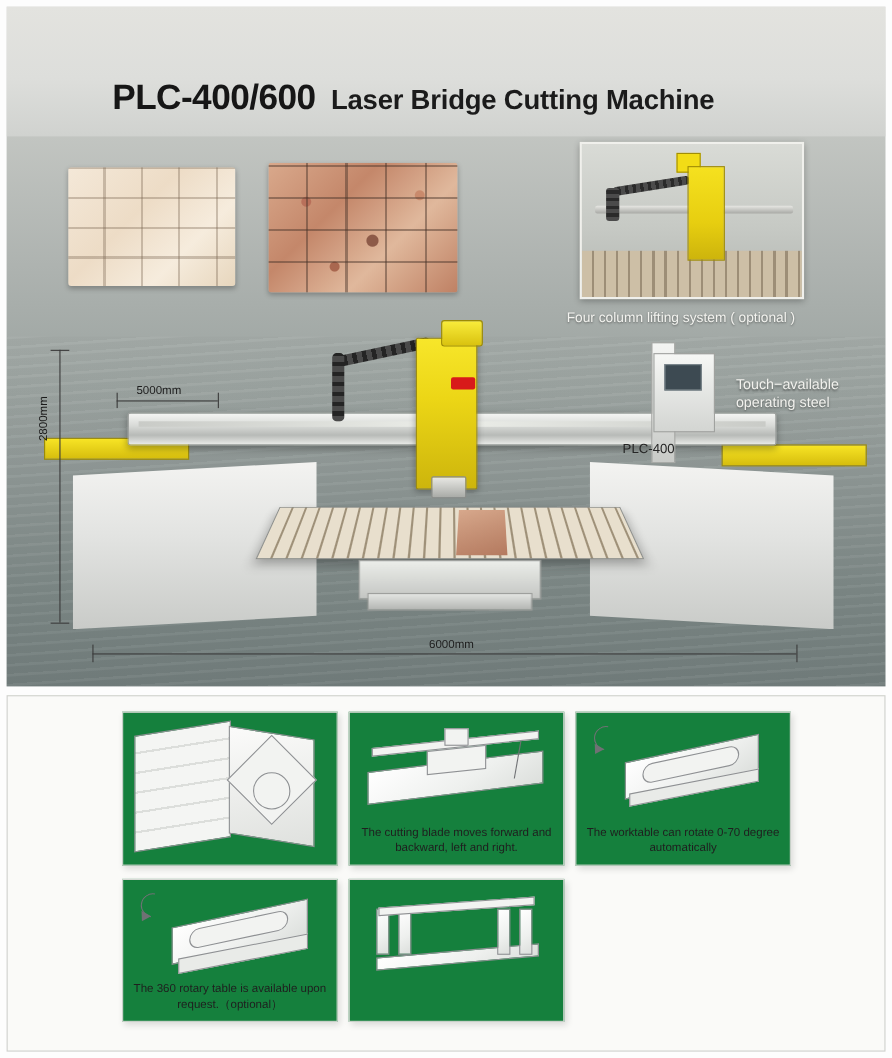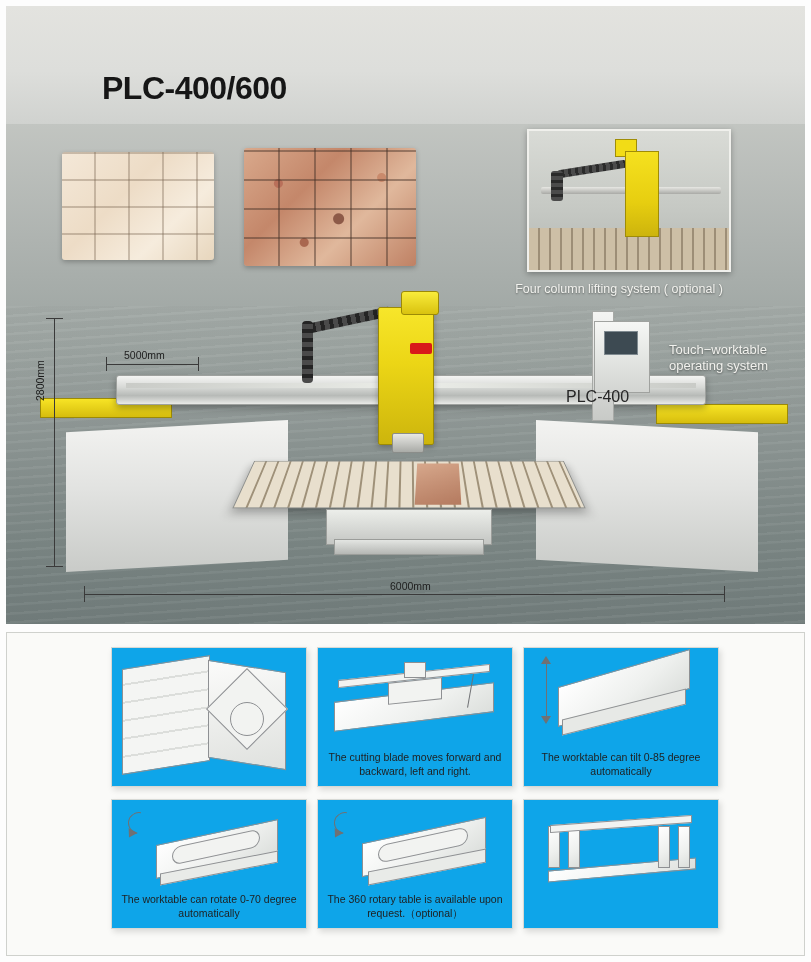--- a/index.html
+++ b/index.html
@@ -219,39 +219,39 @@
   .dim-line { position: absolute; background: #3a3a3a; }
   .dim-v { width: 1px; }
   .dim-h { height: 1px; }
   .dim-label-v {
     position: absolute; left: 28px; top: 395px;
     font-size: 10.5px; color: #1b1b1b;
     transform: rotate(-90deg); transform-origin: left top;
     white-space: nowrap;
   }
   .plc-tag {
-    position: absolute; left: 560px; top: 382px;
-    font-size: 16px; color: #262626;
+    position: absolute; left: 560px; top: 395px;
+    font-size: 12px; color: #262626;
   }
 
   
   .features {
     position: absolute; left: 6px; top: 632px; width: 799px; height: 324px;
     background: #fafaf8; border: 1px solid #cfd1cd;
   }
   .fgrid {
     position: absolute; left: 104px; top: 14px;
     width: 608px;
     display: grid;
     grid-template-columns: repeat(3, 196px);
     grid-template-rows: 140px 130px;
     gap: 12px 10px;
   }
   .fcard {
-    background: #0ea5e9;
+    background: #15803d;
     border: 1px solid #d7d9d5;
     box-shadow: 2px 3px 6px rgba(0,0,0,0.13);
     position: relative;
     overflow: hidden;
   }
   .fcard .art {
     position: absolute; left: 0; top: 6px; width: 100%; height: 78px;
   }
   .fcard .cap {
     position: absolute; left: 6px; right: 6px; bottom: 8px;
@@ -285,38 +285,39 @@
 <body>
 
 <div id="page">
 
   <section class="hero">
     <div class="ripples"></div>
     <div class="hero-title-bar"></div>
 
     <div class="title-row">
       <span class="model">PLC-400/600</span>
+      <span class="product-name">Laser Bridge Cutting Machine</span>
     </div>
 
     <div class="slab slab-a"></div>
     <div class="slab slab-b"></div>
 
     <div class="optional-photo">
       <div class="op-floor"></div>
       <div class="op-rail"></div>
       <div class="op-chain"></div>
       <div class="op-chain2"></div>
       <div class="op-head"></div>
       <div class="op-machine"></div>
     </div>
     <div class="optional-caption">Four column lifting system ( optional )</div>
 
     <div class="touch-label">
-      <div>Touch−worktable</div>
-      <div>operating  system</div>
+      <div>Touch−available</div>
+      <div>operating  steel</div>
     </div>
 
     <div class="machine-wrap">
       <div class="base-left"></div>
       <div class="base-right"></div>
       <div class="yellow-box-l"></div>
       <div class="yellow-box-r"></div>
       <div class="bridge"></div>
       <div class="bridge-stripe"></div>
       <div class="chain-arm"></div>
@@ -371,31 +372,20 @@
         <div class="art">
           <div class="plate" style="left:16px; top:38px; width:160px; height:30px; transform:skewY(-7deg);"></div>
           <div class="rail" style="left:20px; top:18px; width:152px; height:8px; transform:skewY(-6deg);"></div>
           <div class="rail" style="left:86px; top:8px; width:22px; height:16px;"></div>
           <div class="rail" style="left:70px; top:26px; width:54px; height:22px; transform:skewY(-6deg);"></div>
           <div class="vline" style="left:152px; top:20px; height:34px; transform:rotate(10deg);"></div>
         </div>
         <div class="cap">The cutting blade moves forward and backward, left and right.</div>
       </div>
 
-      <div class="fcard">
-        <div class="art">
-          <div class="plate" style="left:34px; top:14px; width:132px; height:40px; transform:skewY(-16deg);"></div>
-          <div class="plate" style="left:38px; top:50px; width:124px; height:16px; transform:skewY(-14deg);
-               background:#e7e9e6;"></div>
-          <div class="vline" style="left:22px; top:10px; height:52px;"></div>
-          <div class="arrow-head" style="left:17px; top:2px;"></div>
-          <div class="arrow-head" style="left:17px; top:62px; transform:rotate(180deg);"></div>
-        </div>
-        <div class="cap">The worktable can tilt 0-85 degree automatically</div>
-      </div>
 
       <div class="fcard">
         <div class="art">
           <div class="arrow-curve" style="left:16px; top:6px; transform:rotate(-35deg);"></div>
           <div class="arrow-head" style="left:14px; top:24px; transform:rotate(-150deg);"></div>
           <div class="plate" style="left:44px; top:26px; width:122px; height:34px; transform:skewY(-12deg);"></div>
           <div class="rail" style="left:60px; top:32px; width:88px; height:18px; border-radius:9px; transform:skewY(-12deg);"></div>
           <div class="plate" style="left:48px; top:56px; width:118px; height:12px; transform:skewY(-11deg); background:#e9ebe8;"></div>
         </div>
         <div class="cap">The worktable can rotate 0-70 degree automatically</div>

